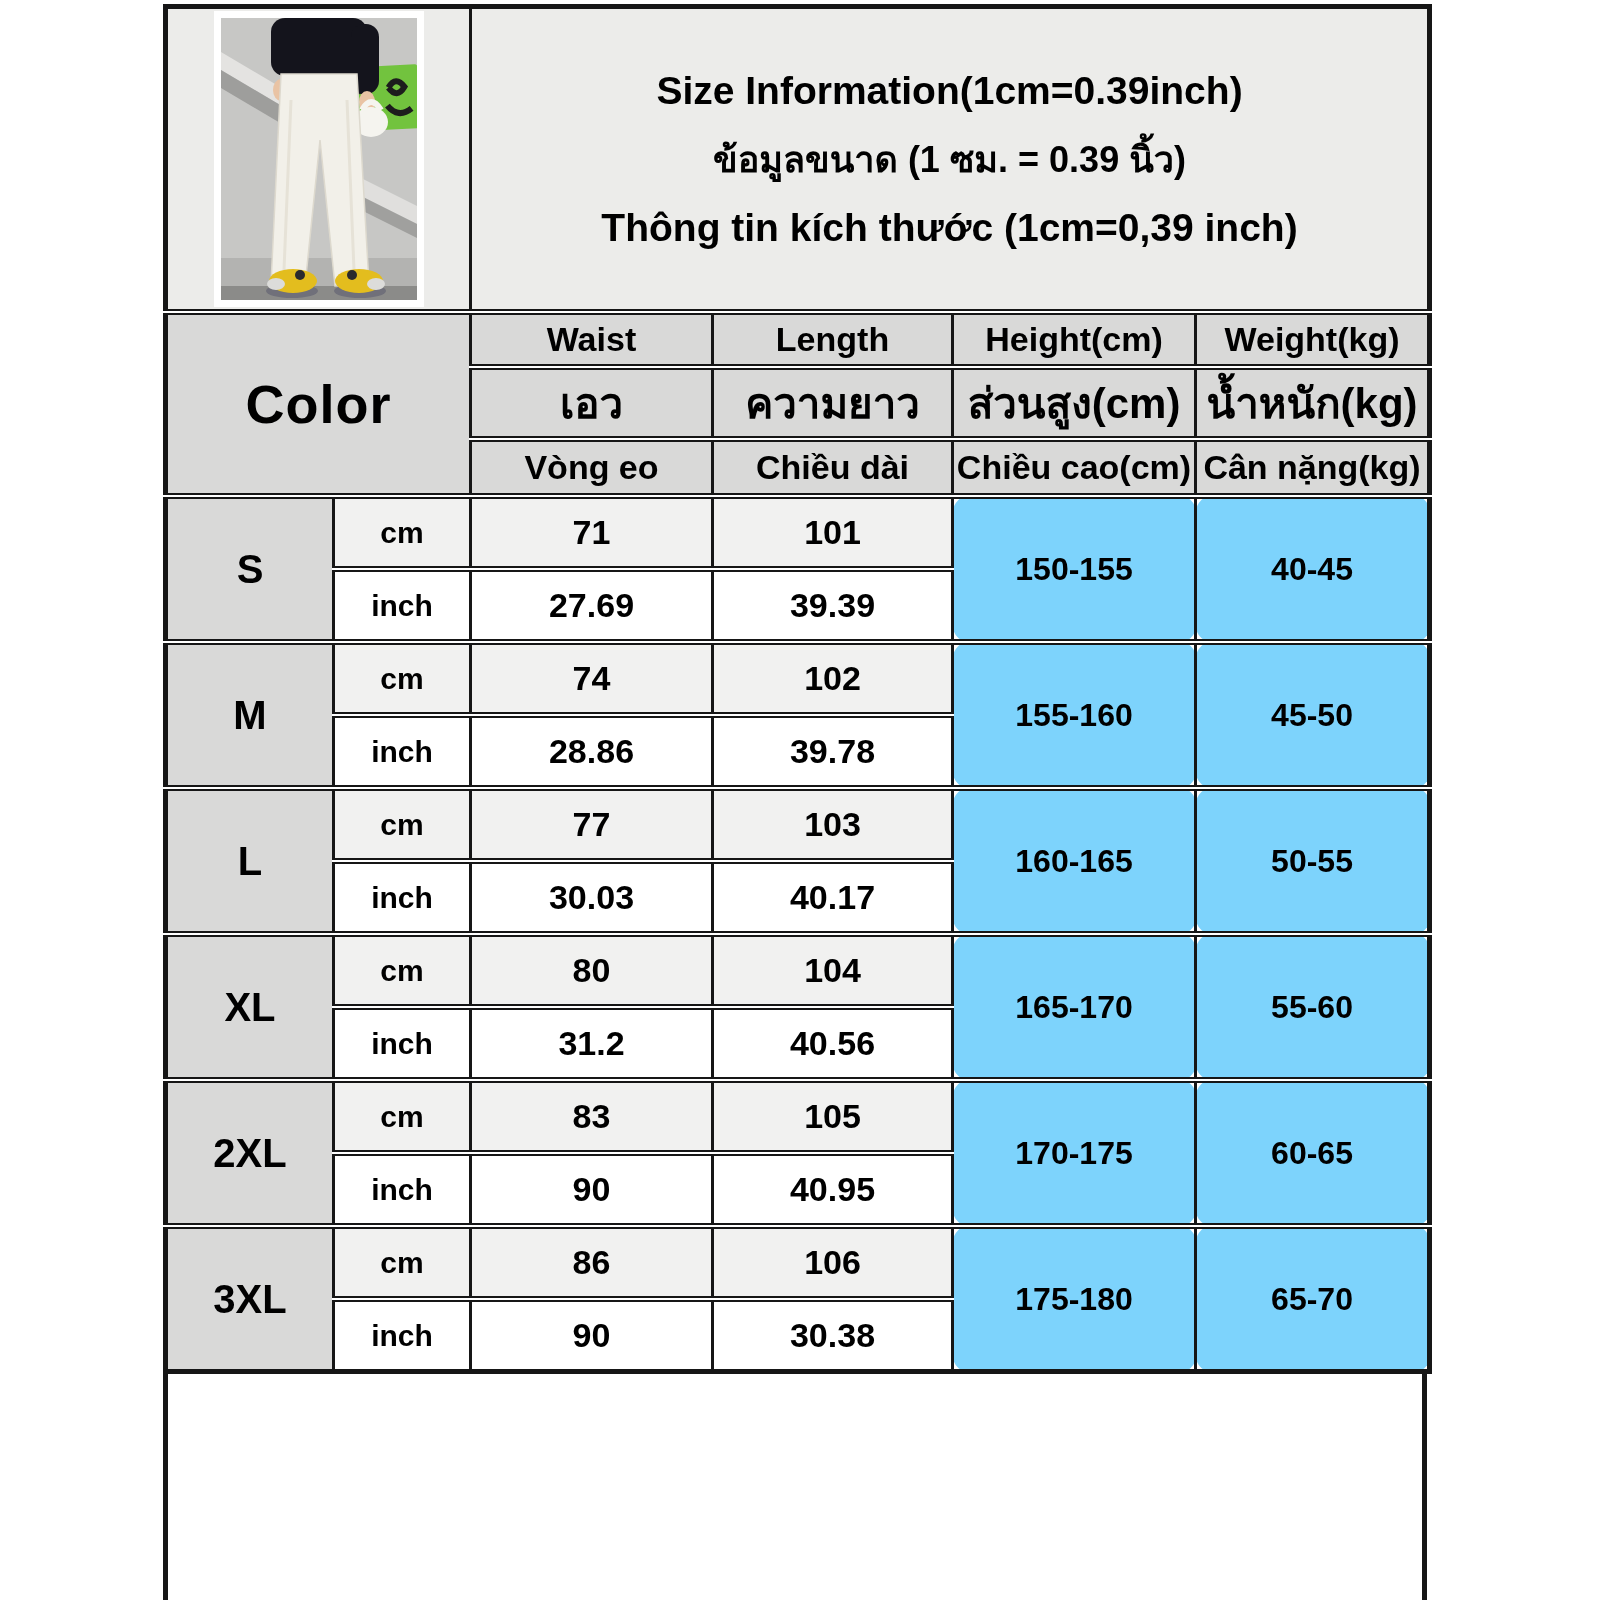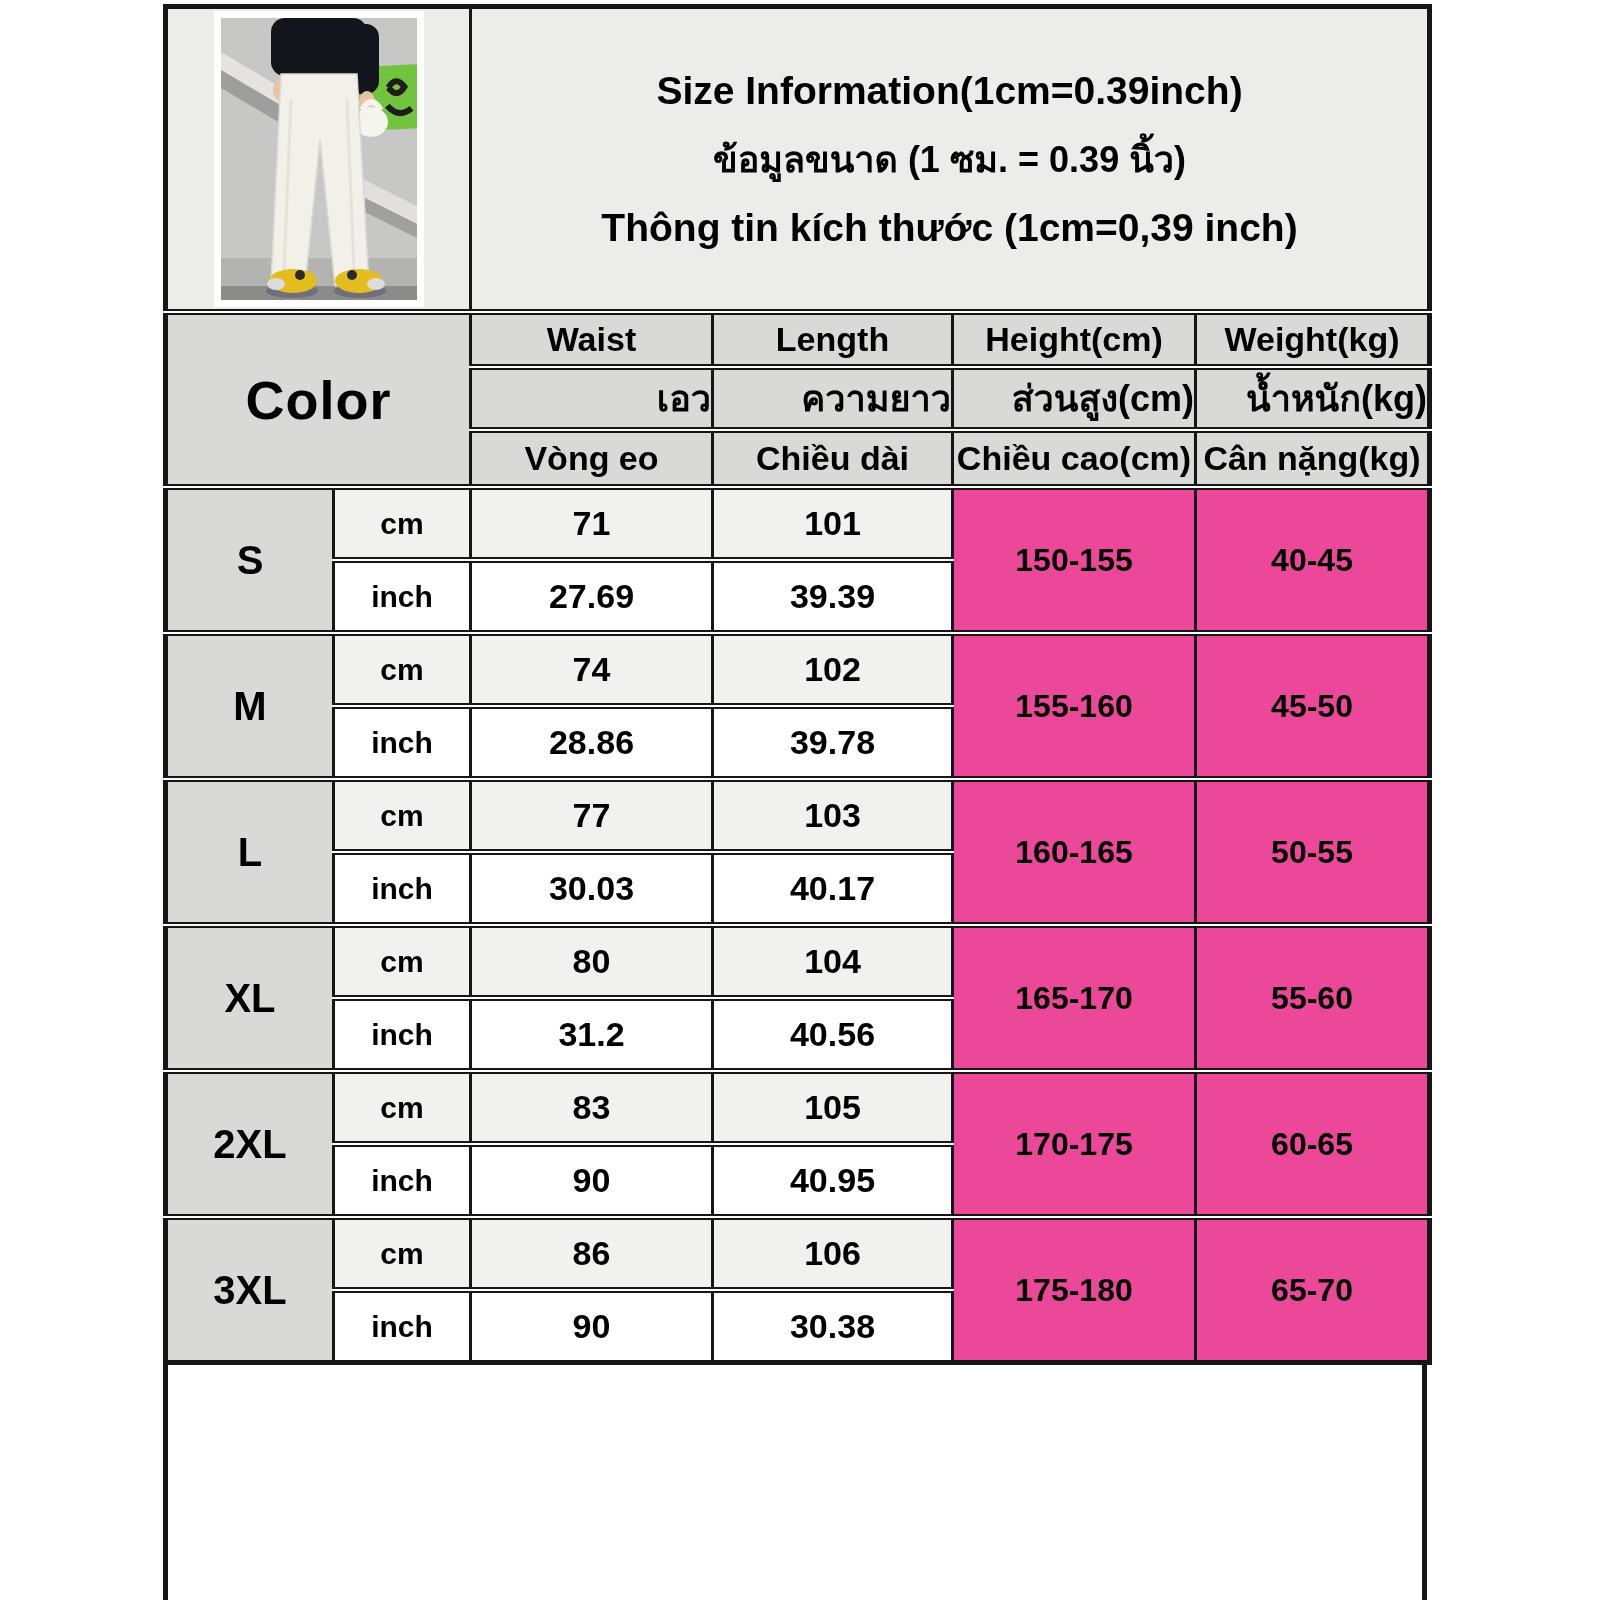--- a/index.html
+++ b/index.html
@@ -22,33 +22,33 @@
   .title-cell{background:#ececea;}
   .photo-frame{display:inline-block;background:#ffffff;padding:7px;line-height:0;}
   .titles{display:flex;flex-direction:column;align-items:center;justify-content:center;gap:18px;height:100%;}
   .title-en{font-size:39px;font-weight:bold;}
   .title-th{font-size:36px;font-weight:bold;}
   .title-vi{font-size:39px;font-weight:bold;}
 
   
   th.colhead{background:#d9d9d8;}
   tr.hdr-en th{height:49px;font-size:34px;}
-  tr.hdr-th th{height:49px;font-size:36px;text-align:right;}
+  tr.hdr-th th{height:49px;font-size:42px;}
   tr.hdr-vi th{height:51px;font-size:34px;}
   td.size-big{background:#d9d9d8;font-size:54px;font-weight:bold;letter-spacing:1px;}
 
   
   tr.r-cm  td{height:67px;}
   tr.r-in  td{height:67px;}
   td.size-letter{background:#d9d9d8;font-size:40px;}
   td.unit{font-size:30px;}
   td.val{font-size:34px;}
   tr.r-cm td.unit, tr.r-cm td.val{background:#f1f1f0;}
   tr.r-in td.unit, tr.r-in td.val{background:#ffffff;}
-  td.hw{background:#ec4899;font-size:32px;}
+  td.hw{background:#7dd3fc;font-size:32px;border-radius:16px;}
 
   
   .attention{
     width:1264px;box-sizing:border-box;border:5px solid #161616;border-top:none;
     background:#fff;min-height:278px;padding:8px 14px 10px 10px;
     font-size:31px;font-weight:normal;line-height:1.28;letter-spacing:-0.3px;text-align:left;
   }
   .attention p{margin:0;}
 </style>
 </head>

